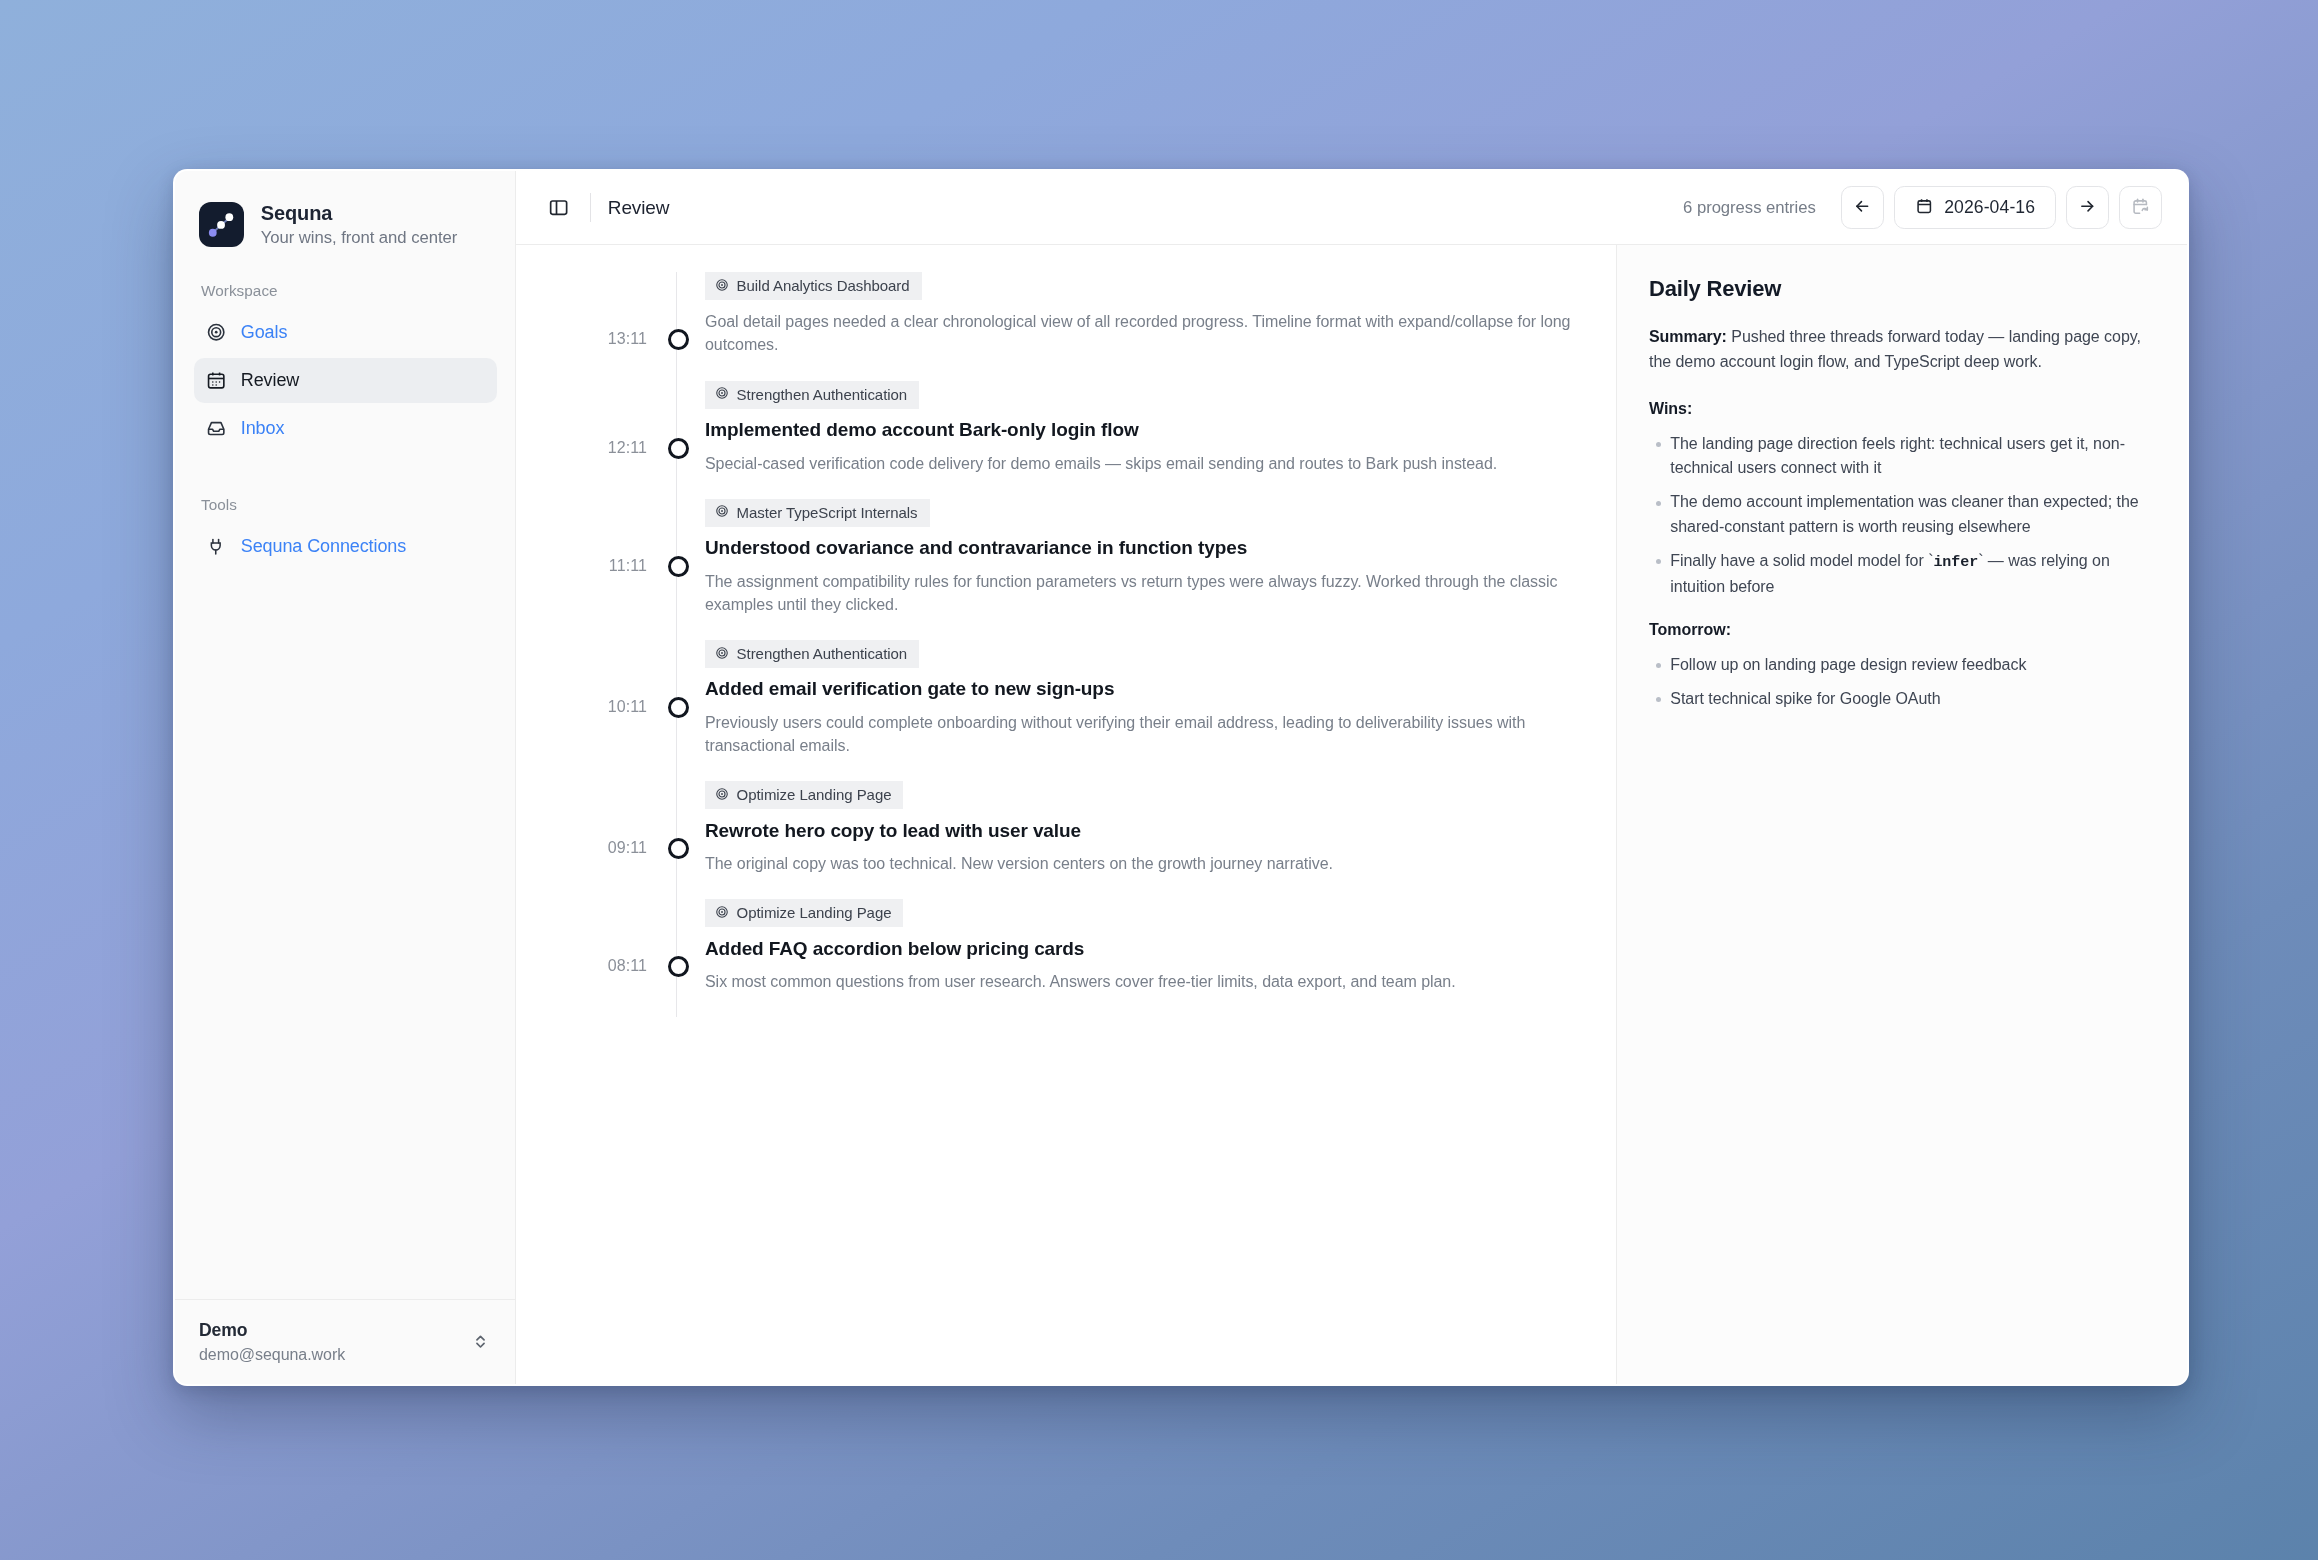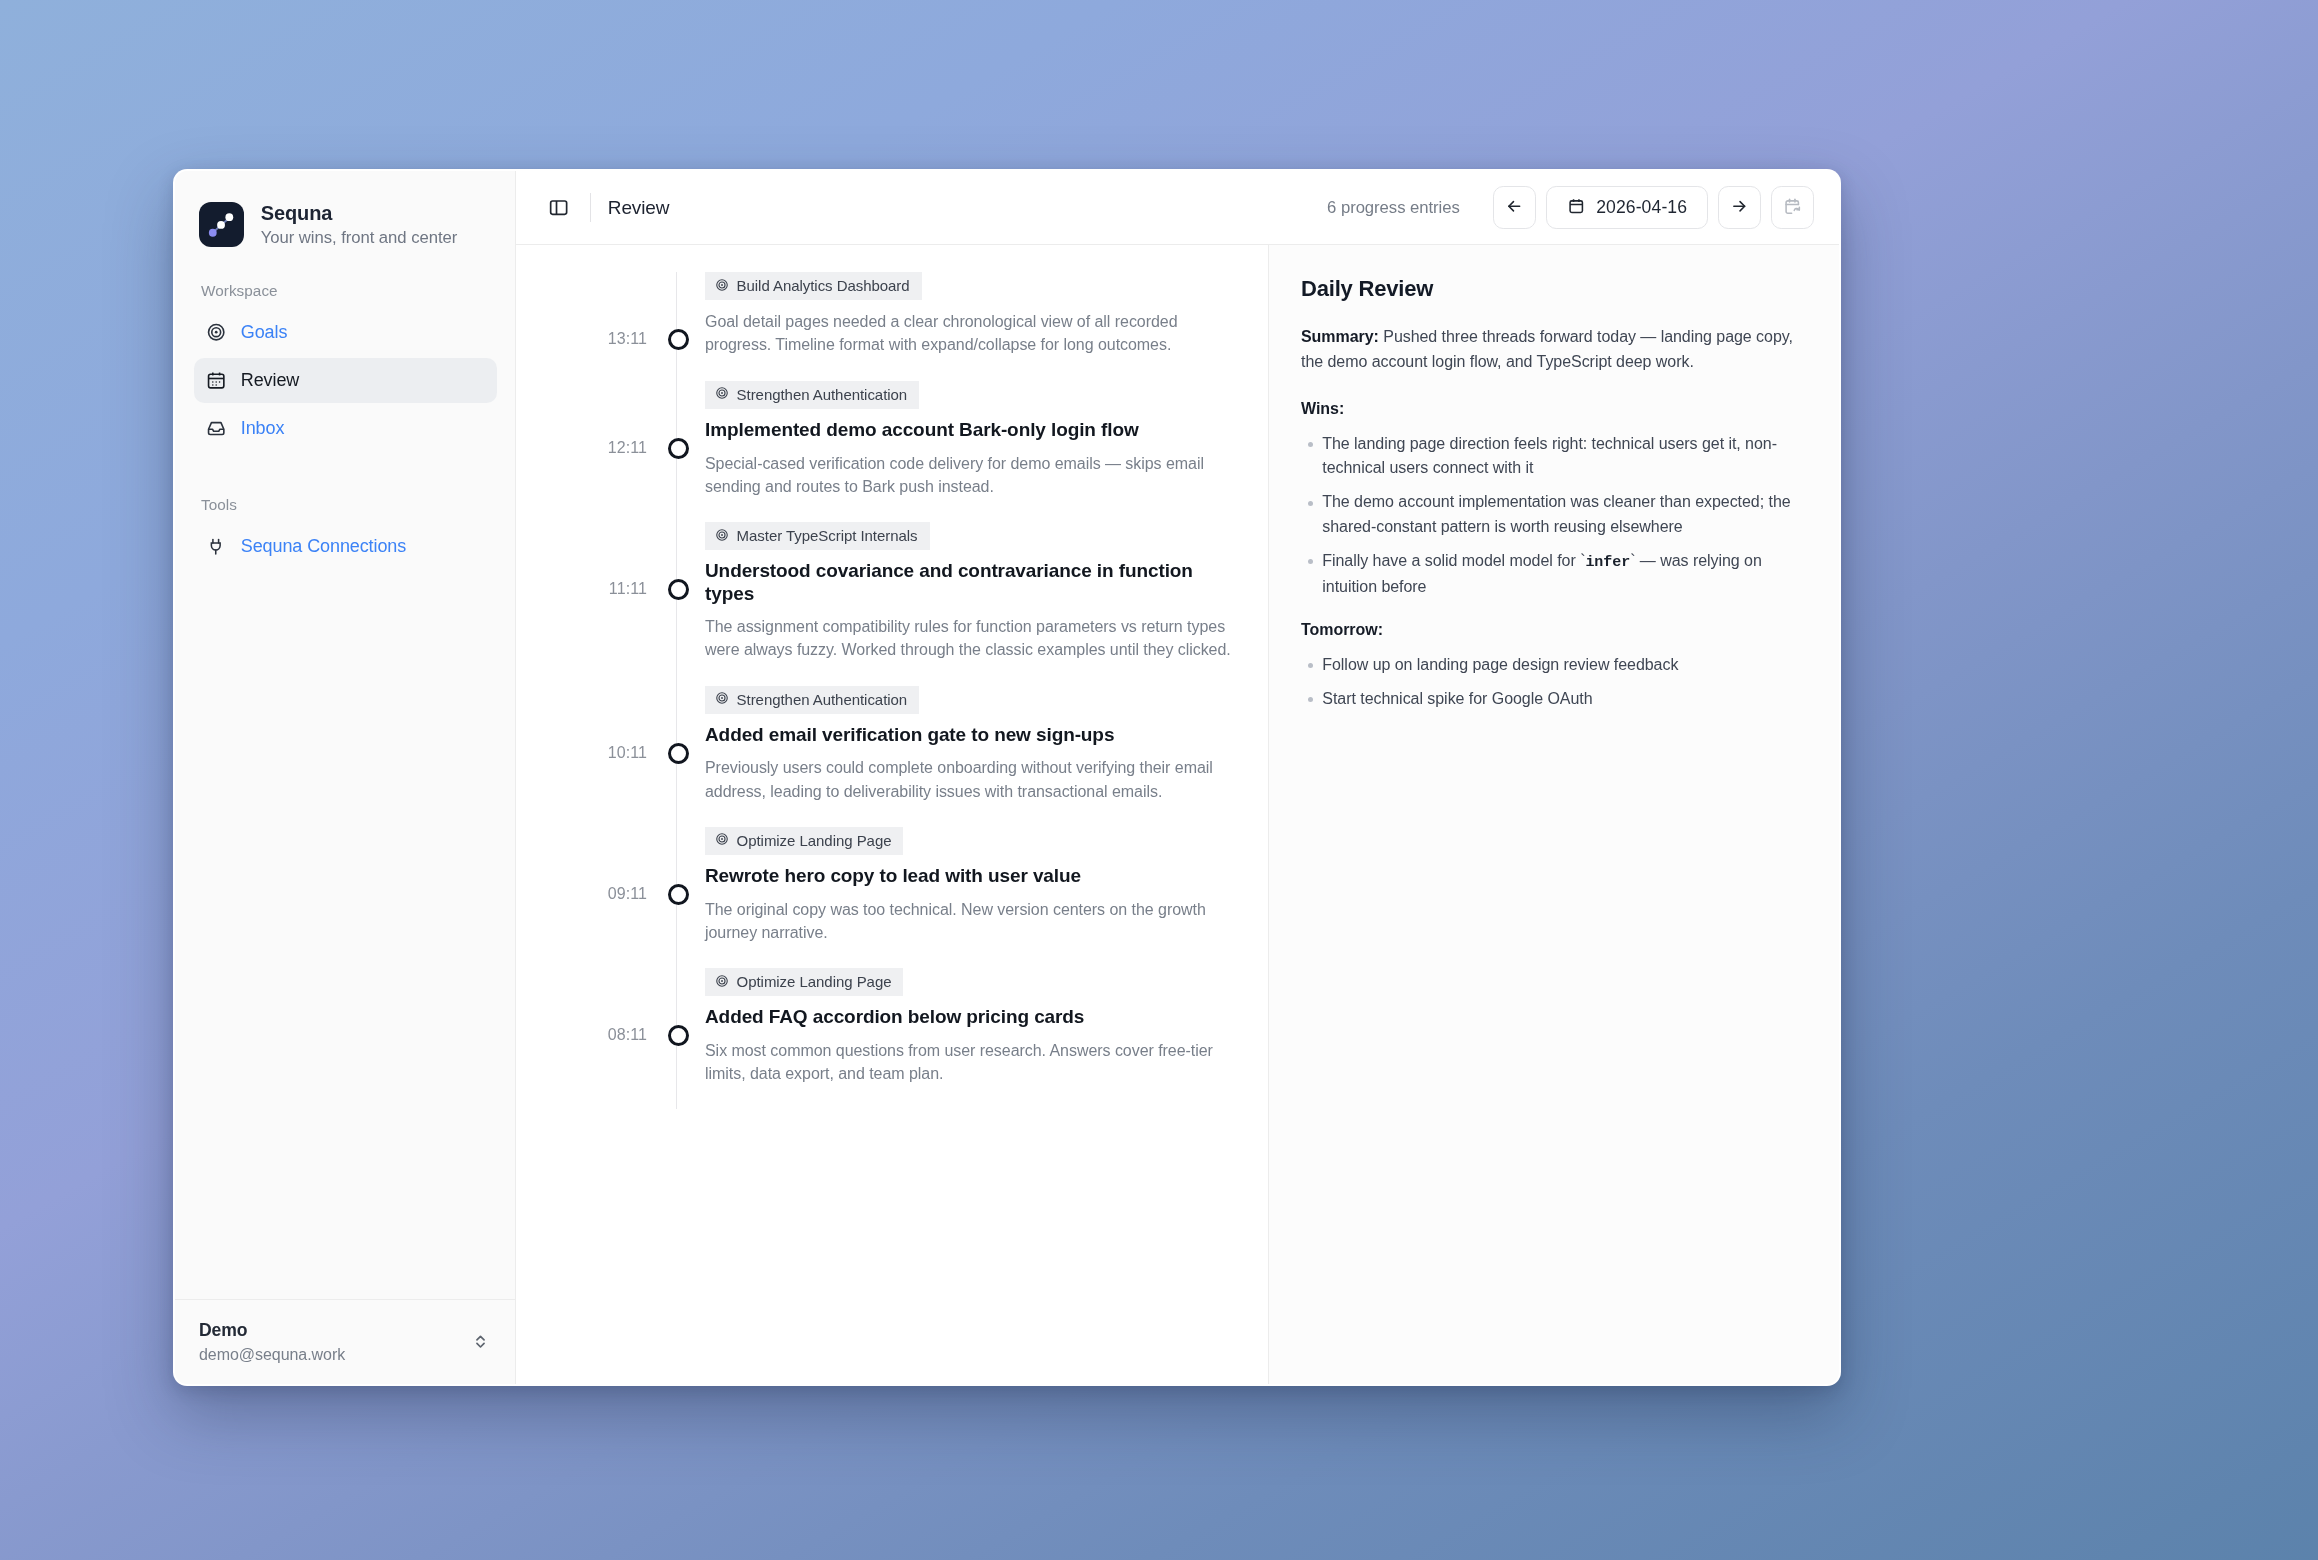--- a/index.html
+++ b/index.html
@@ -22,21 +22,21 @@
     display: flex;
     align-items: center;
     justify-content: center;
   }
 
   
   .app-window {
     position: absolute;
     left: 173px;
     top: 169px;
-    width: 1668px;
+    width: 2016px;
     height: 1217px;
     background: #ffffff;
     border-radius: 14px;
     border: 2.3px solid rgba(255,255,255,0.85);
     box-shadow: 0 28px 65px rgba(26,40,70,0.34), 0 4.6px 16px rgba(26,40,70,0.18);
     display: flex;
     overflow: hidden;
   }
 
   
@@ -146,21 +146,21 @@
   }
   .topbar-divider { width: 1.4px; height: 29px; background: #e3e3e6; }
   .topbar-title { font-size: 19px; color: #1d2330; letter-spacing: -0.1px; }
 
   .topbar-right {
     margin-left: auto;
     display: flex;
     align-items: center;
     gap: 10.2px;
   }
-  .entry-count { font-size: 16.7px; color: #767d88; letter-spacing: -0.05px; margin-right: 23px; }
+  .entry-count { font-size: 16.7px; color: #767d88; letter-spacing: -0.05px; margin-right: 15px; }
 
   .pill-btn {
     height: 43px;
     min-width: 43px;
     border: 1.4px solid #e4e5e8;
     border-radius: 10.2px;
     background: #fff;
     display: flex; align-items: center; justify-content: center;
     cursor: pointer;
   }

